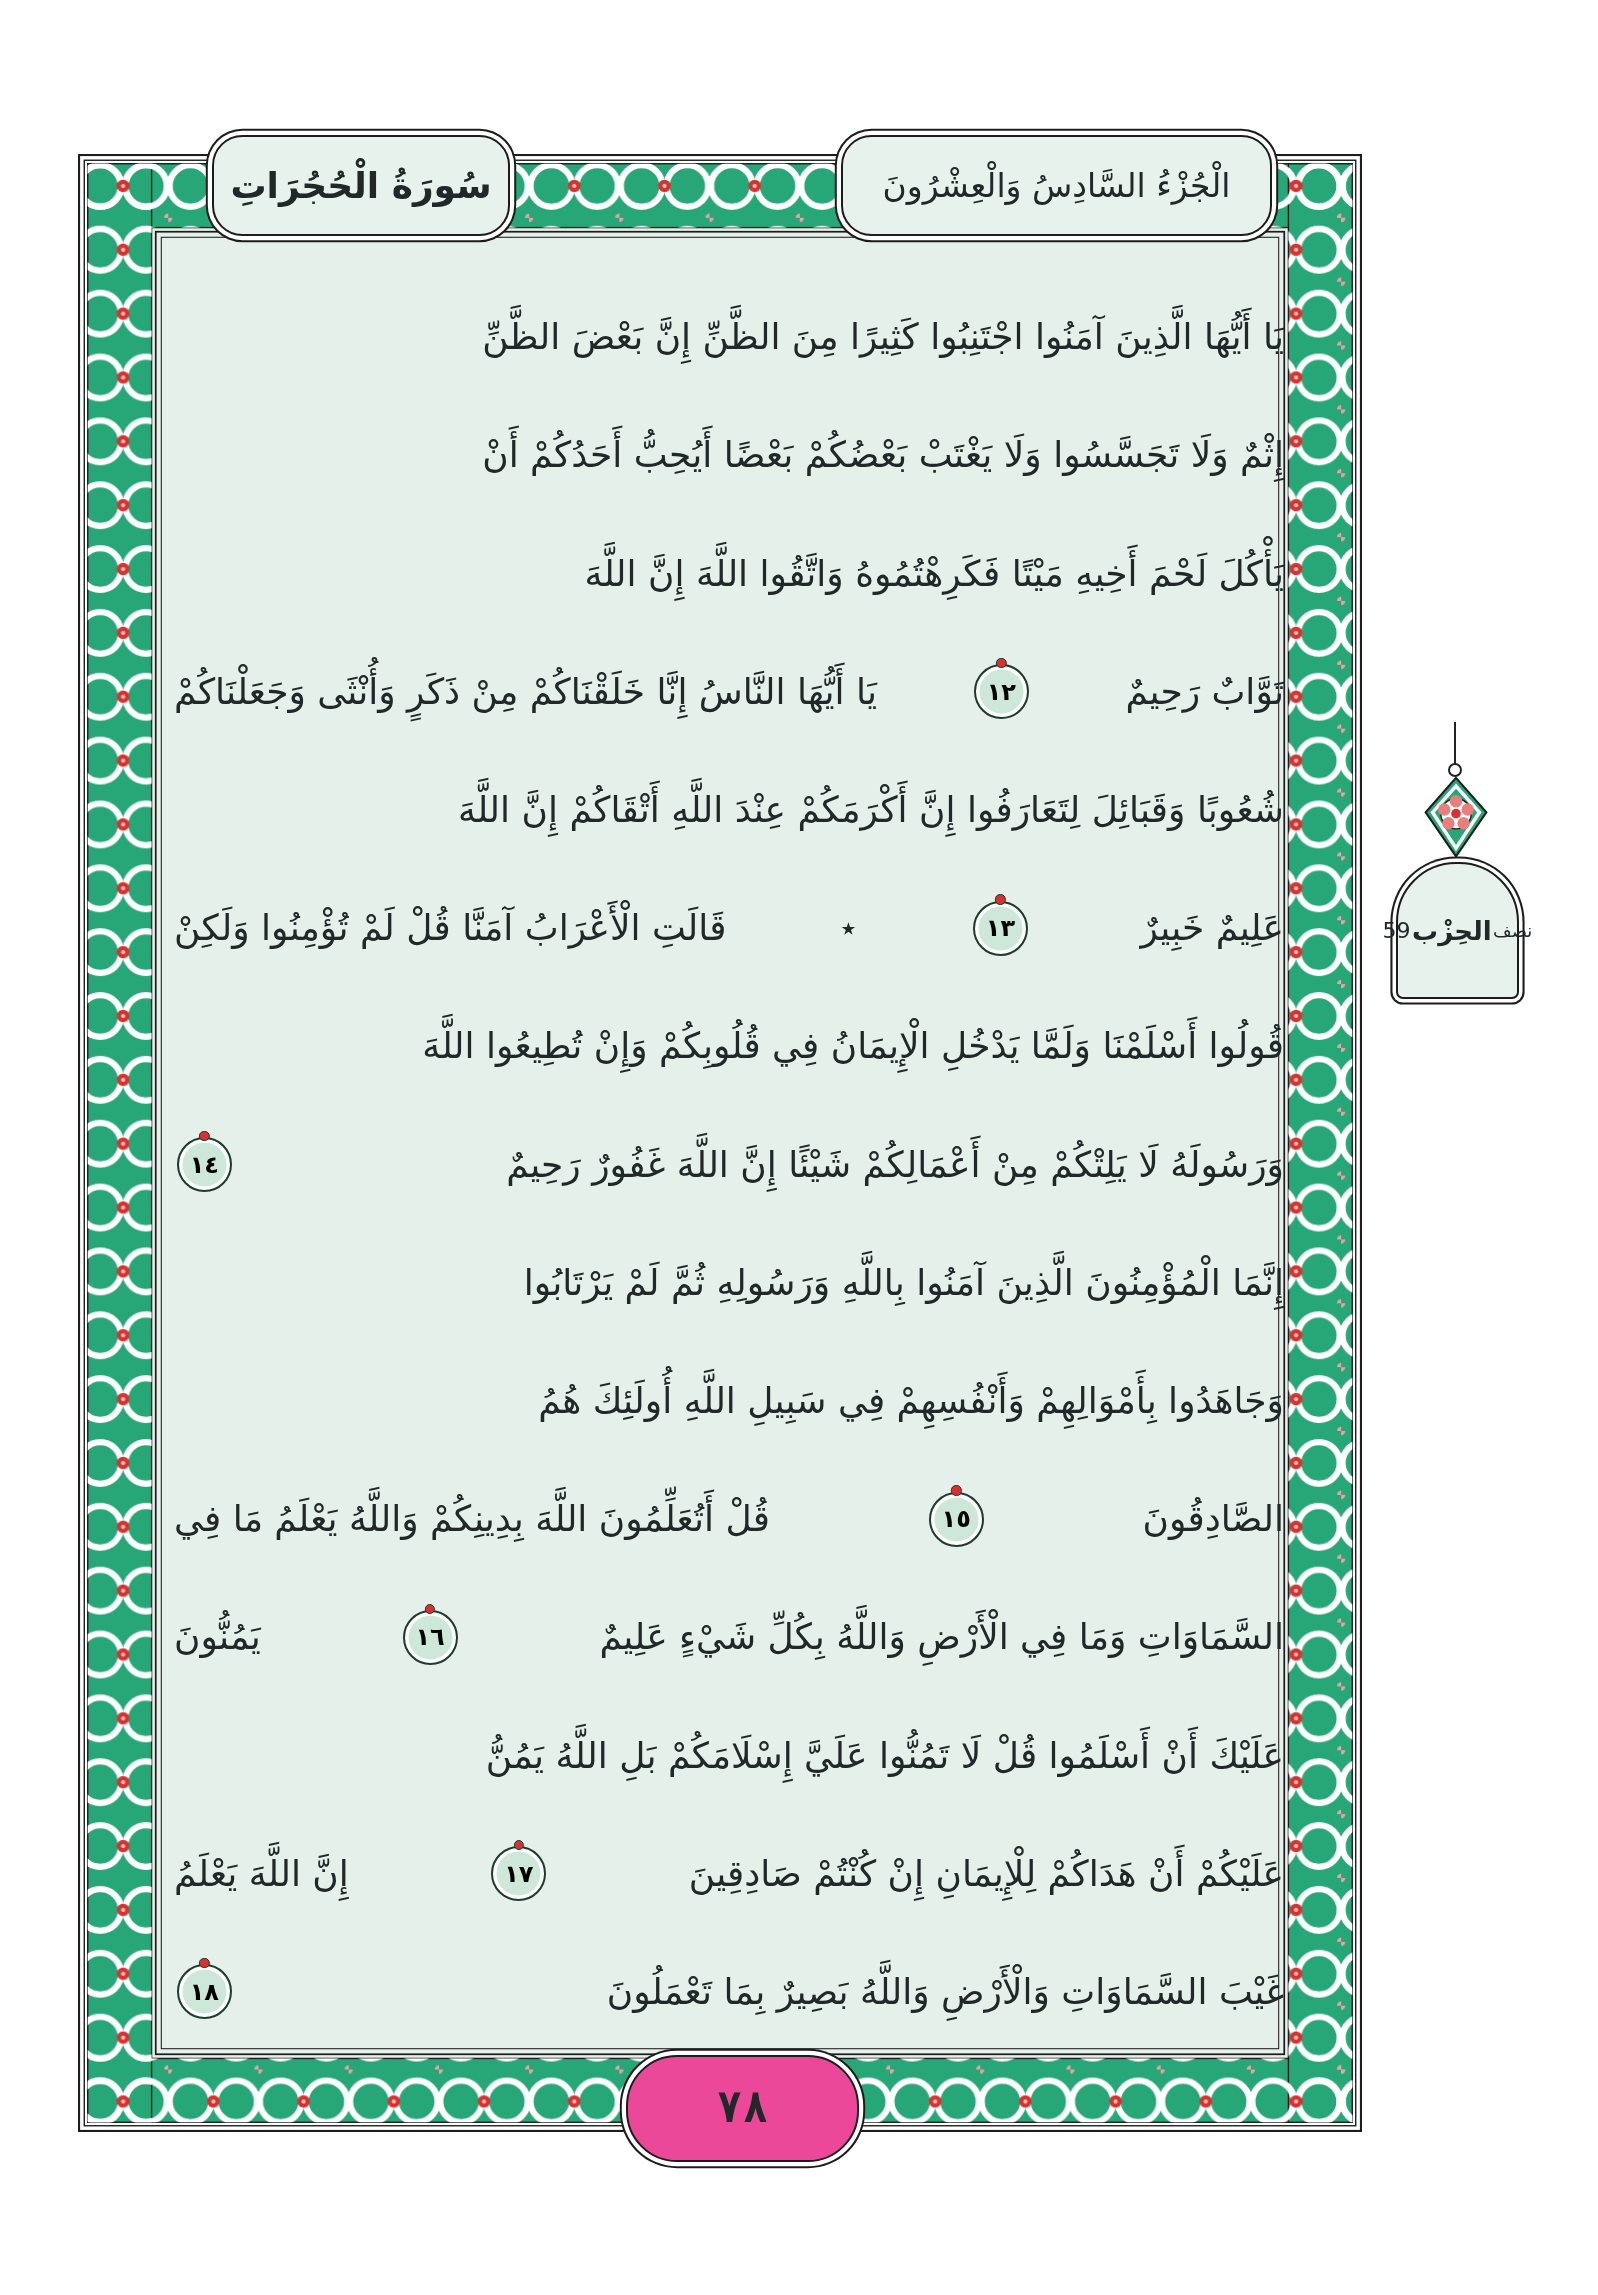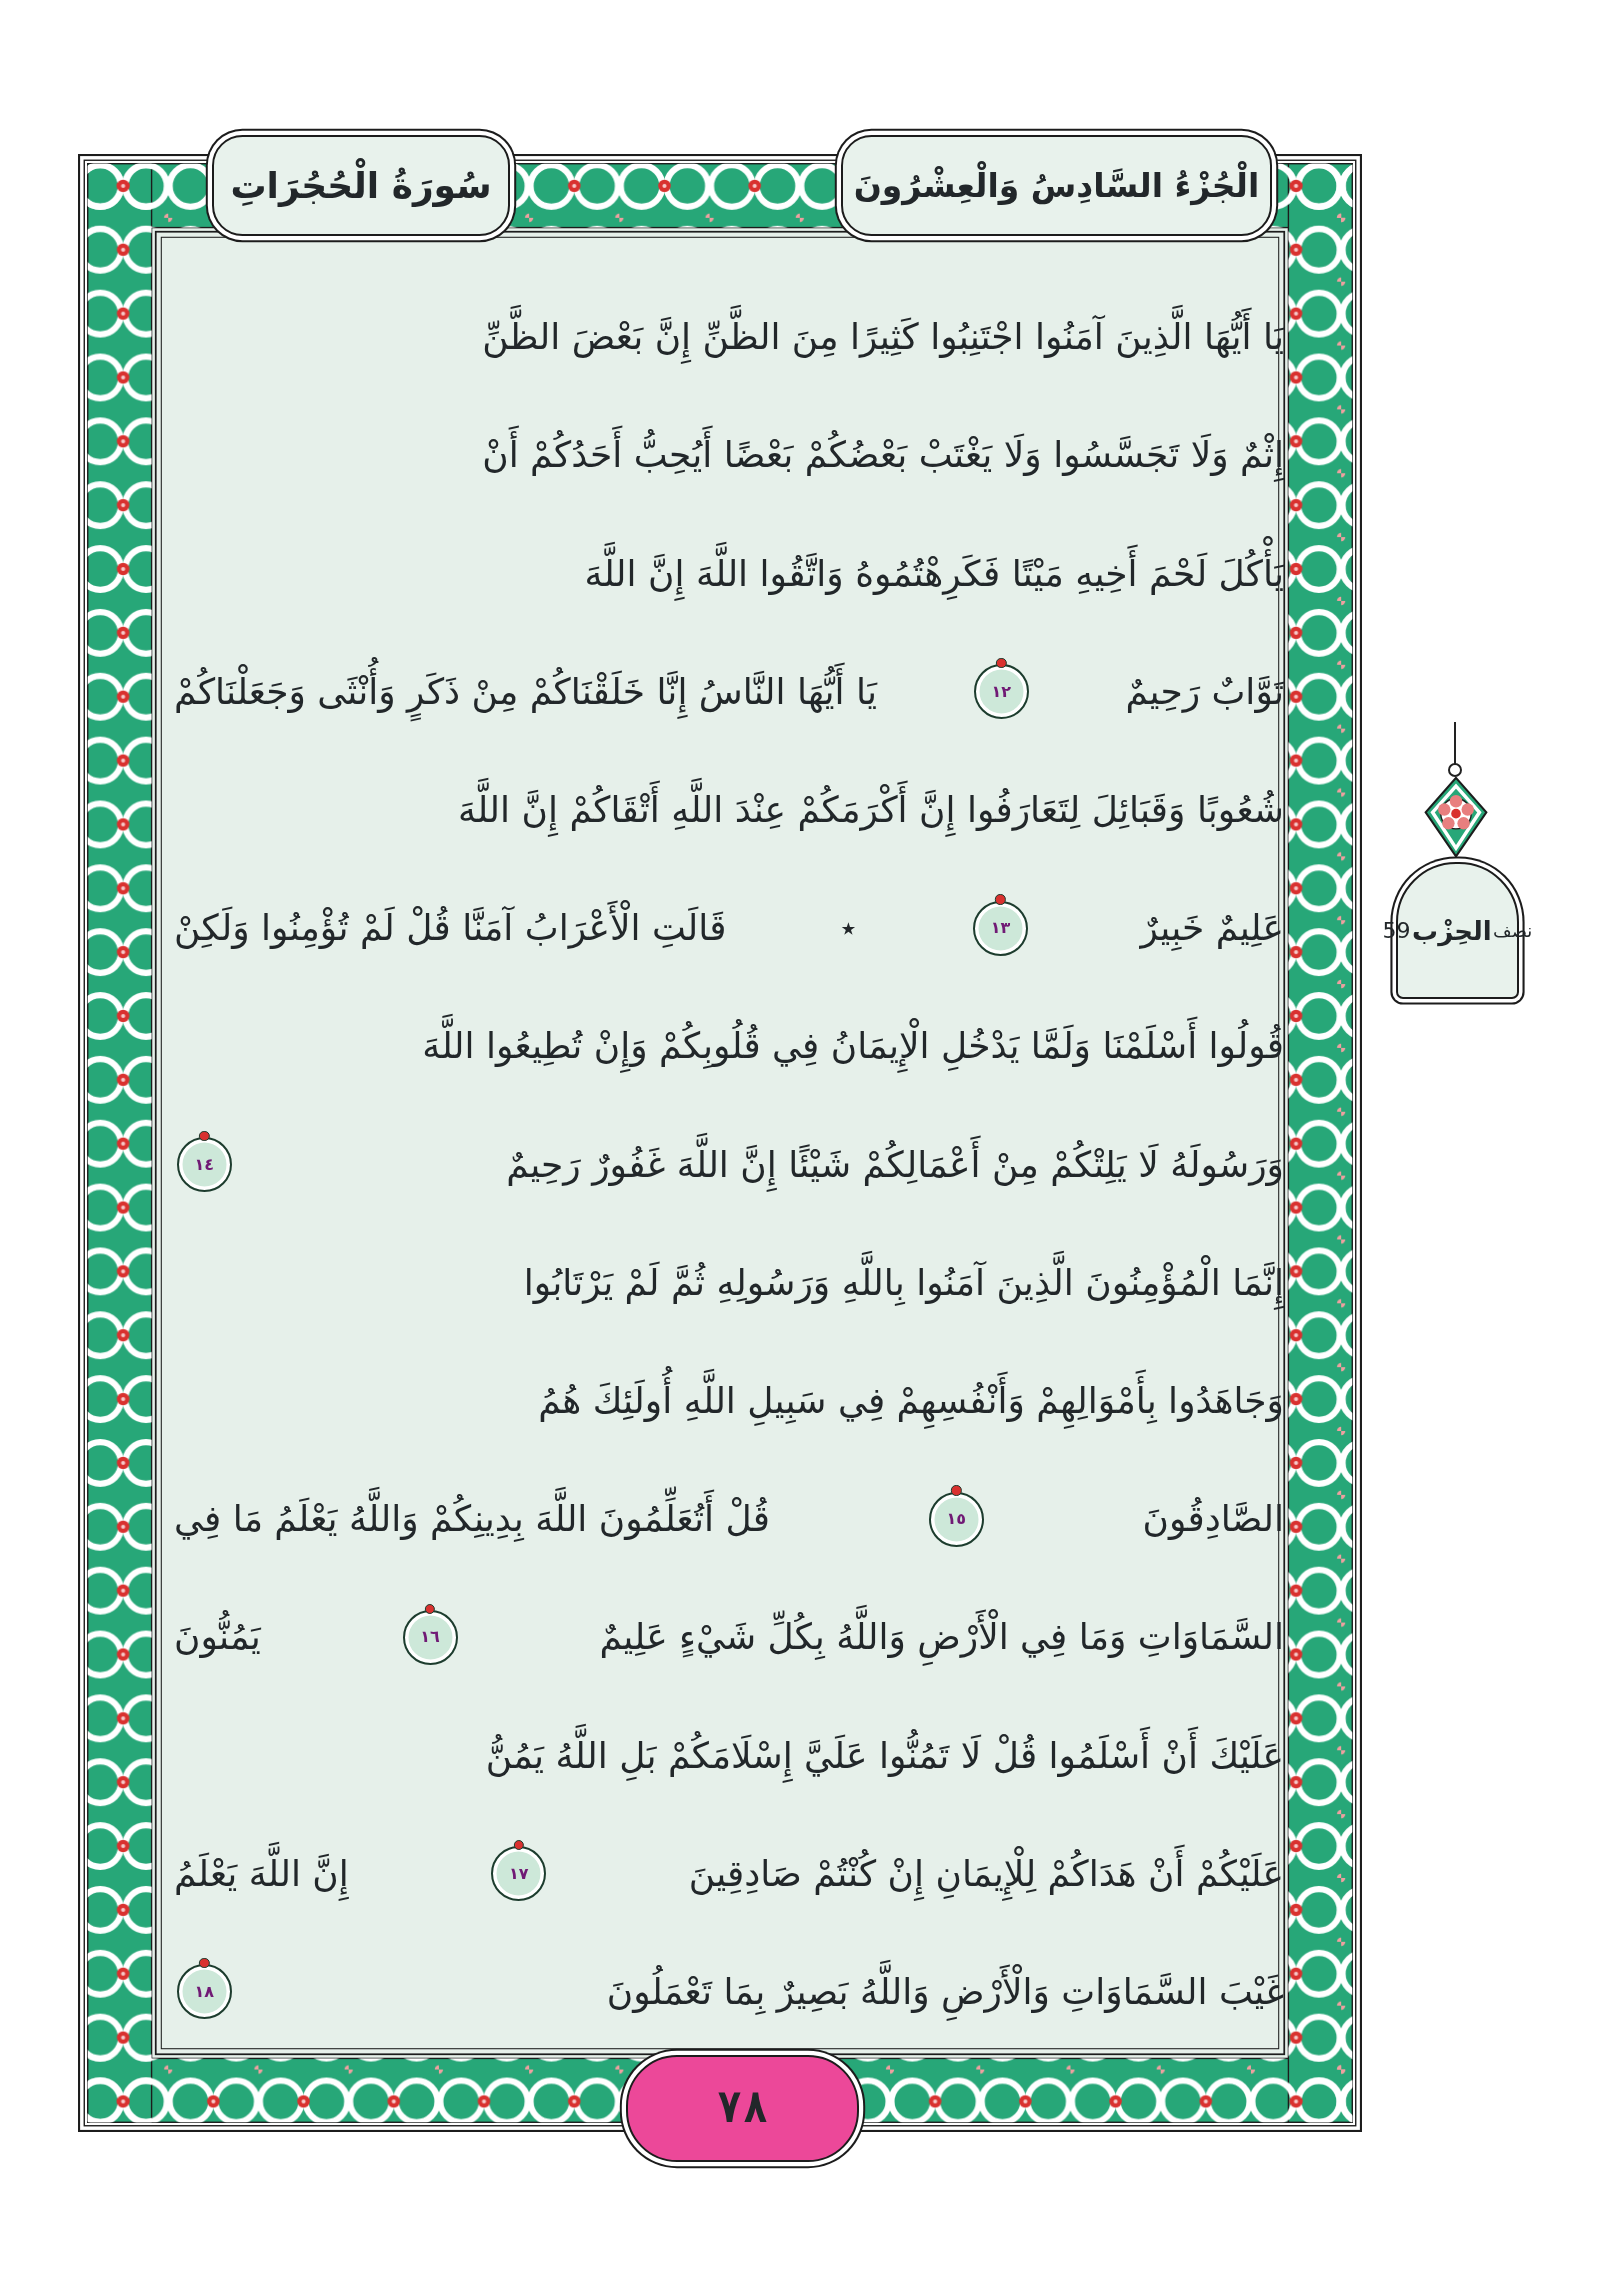--- a/index.html
+++ b/index.html
@@ -13,37 +13,37 @@
   
   .tab{
     background:#e8f2ec;border:2.1px solid #1c1c1c;border-radius:30.5px;
     box-shadow:0 0 0 4.2px #ffffff,0 0 0 6.2px #1c1c1c;
     display:flex;align-items:center;justify-content:center;z-index:5;
     direction:rtl;
   }
   #surah-tab{left:212px;top:135px;width:294px;height:97px;}
   #surah-tab span{font-size:36px;font-weight:bold;}
   #juz-tab{left:841px;top:135px;width:427px;height:97px;}
-  #juz-tab span{font-size:33px;font-weight:bold;}
+  #juz-tab span{font-size:33px;font-weight:normal;}
   
   #text-area{
     left:174px;top:278px;width:1110px;height:1773px;
     display:flex;flex-direction:column;direction:rtl;z-index:4;
   }
   .qline{
     flex:1;display:flex;align-items:center;justify-content:space-between;
     font-size:36px;line-height:1;white-space:nowrap;overflow:visible;
   }
   .qline .w{flex:0 1 auto;}
   .ayah{
     width:51px;height:51px;border-radius:50%;
     background:#cde8d9;border:2.1px solid #1d3c2e;
     box-shadow:inset 0 0 0 3.5px #ffffff;
     display:inline-flex;align-items:center;justify-content:center;
-    font-size:16px;font-weight:bold;color:#701a75;position:relative;
+    font-size:24px;font-weight:bold;color:#000000;position:relative;
     flex:0 0 auto;margin:0 2.8px;
   }
   .ayah::before{
     content:"";position:absolute;top:-8.3px;left:50%;transform:translateX(-50%);
     width:8.3px;height:8.3px;border-radius:50%;background:#d9312f;border:1.4px solid #1d3c2e;
   }
   .star{font-size:29px;flex:0 0 auto;margin:0 4.2px;color:#22272a;}
   
   #marker-line{left:1454px;top:722px;width:2.1px;height:43px;background:#222;z-index:3;}
   #marker-knob{left:1448px;top:763px;width:10.4px;height:10.4px;border-radius:50%;

